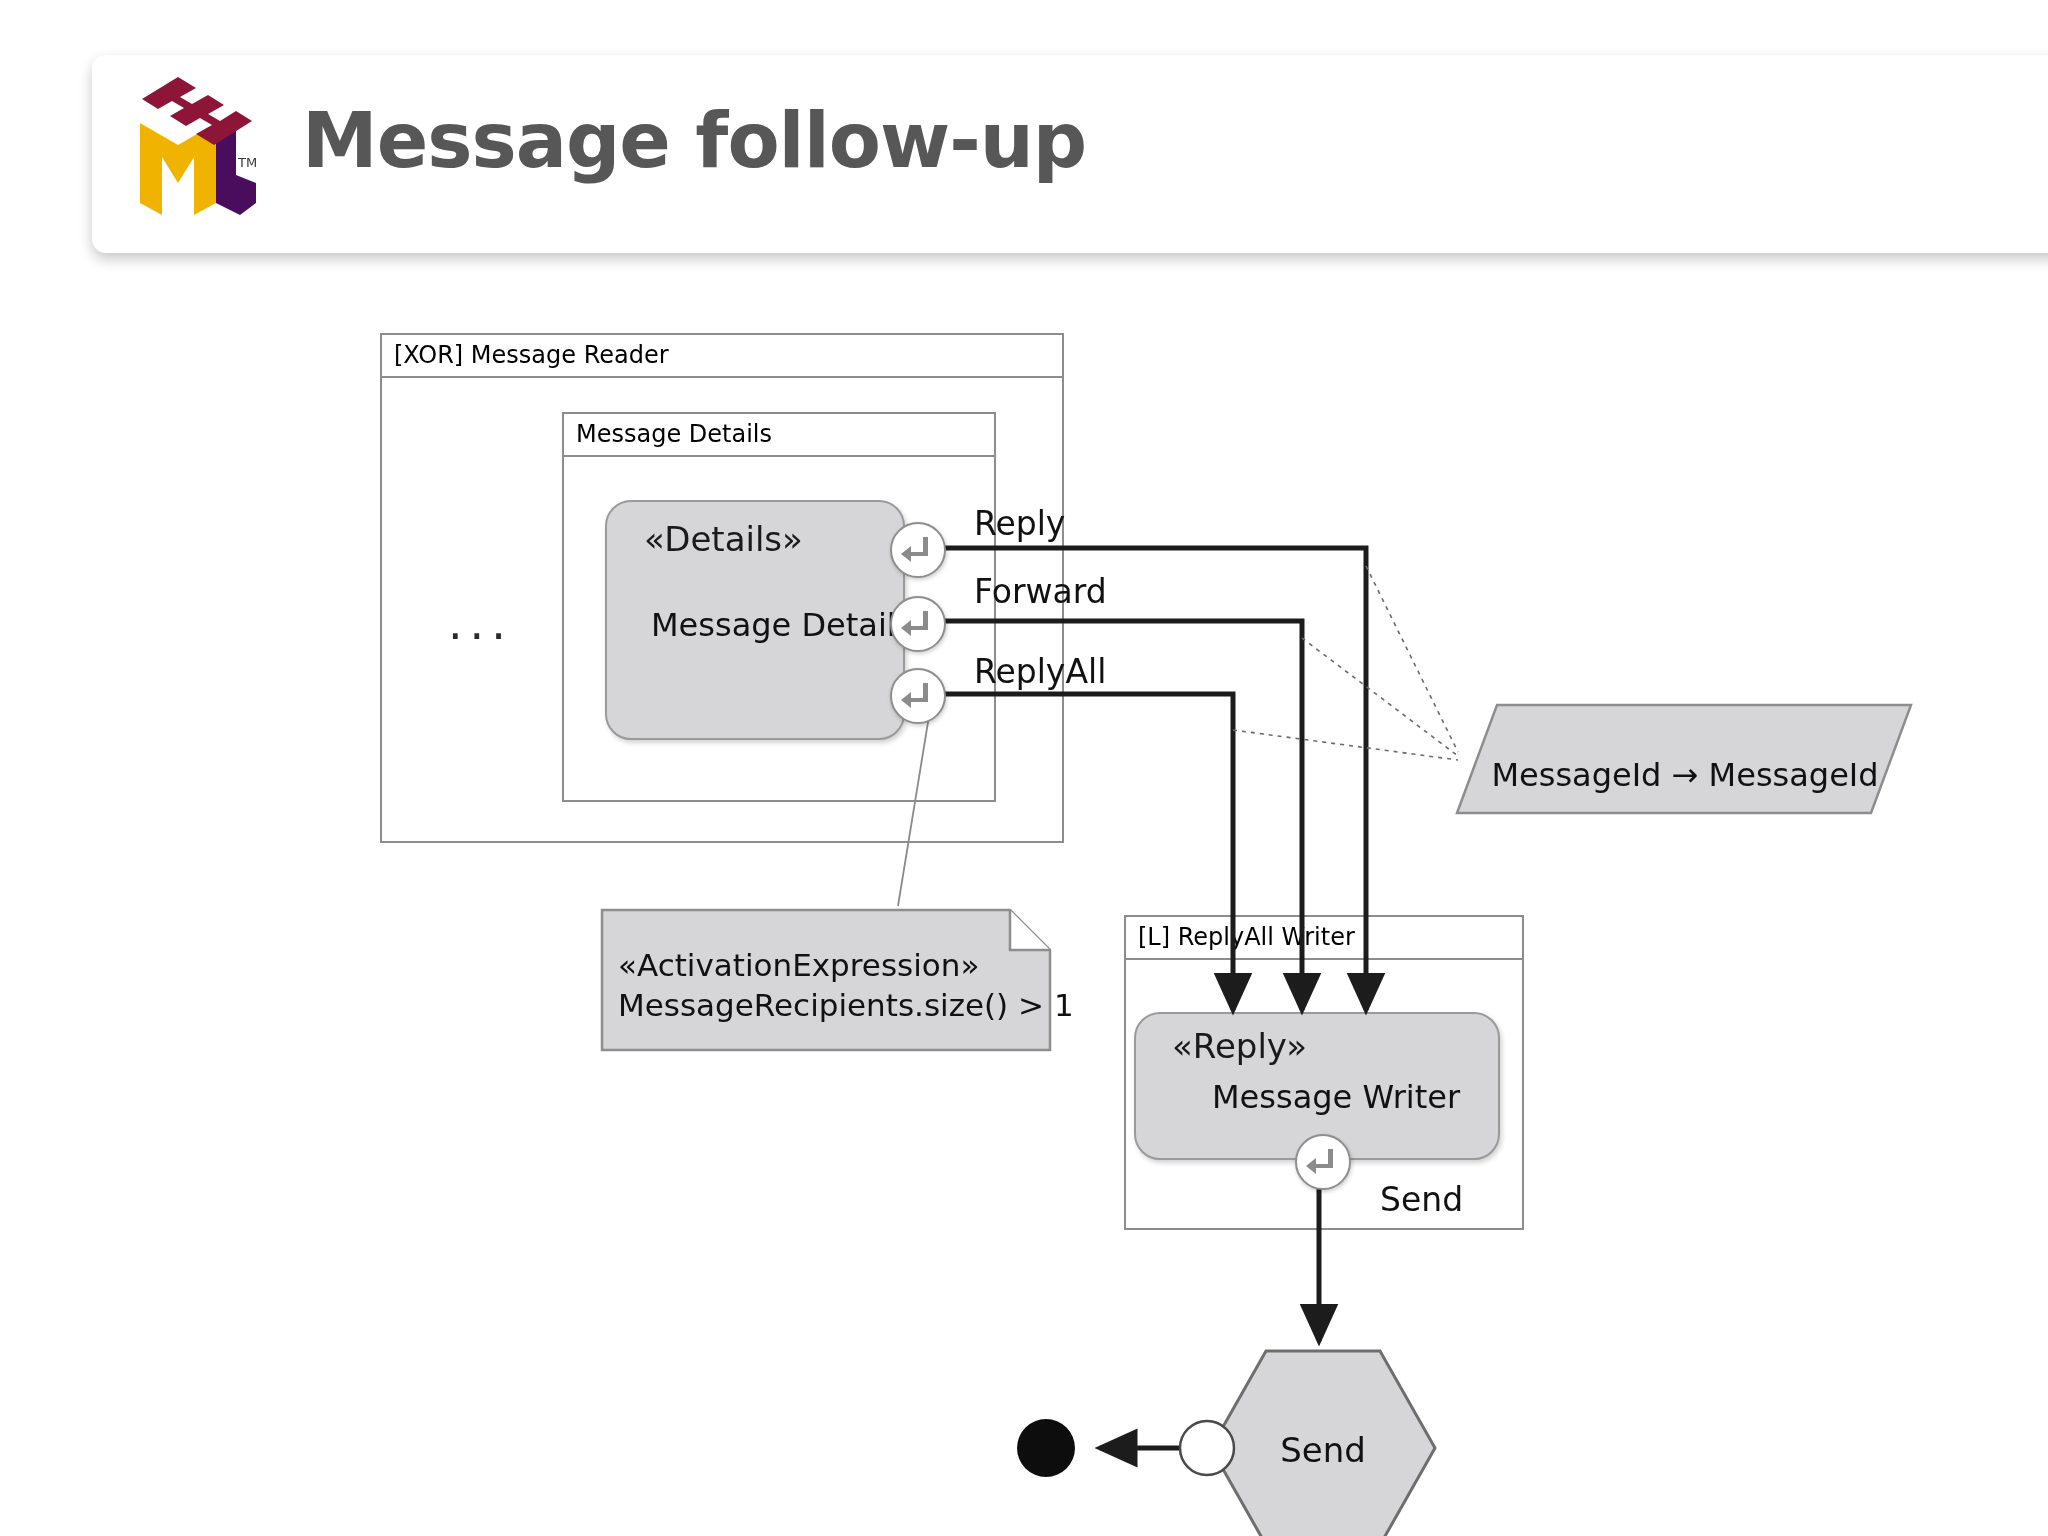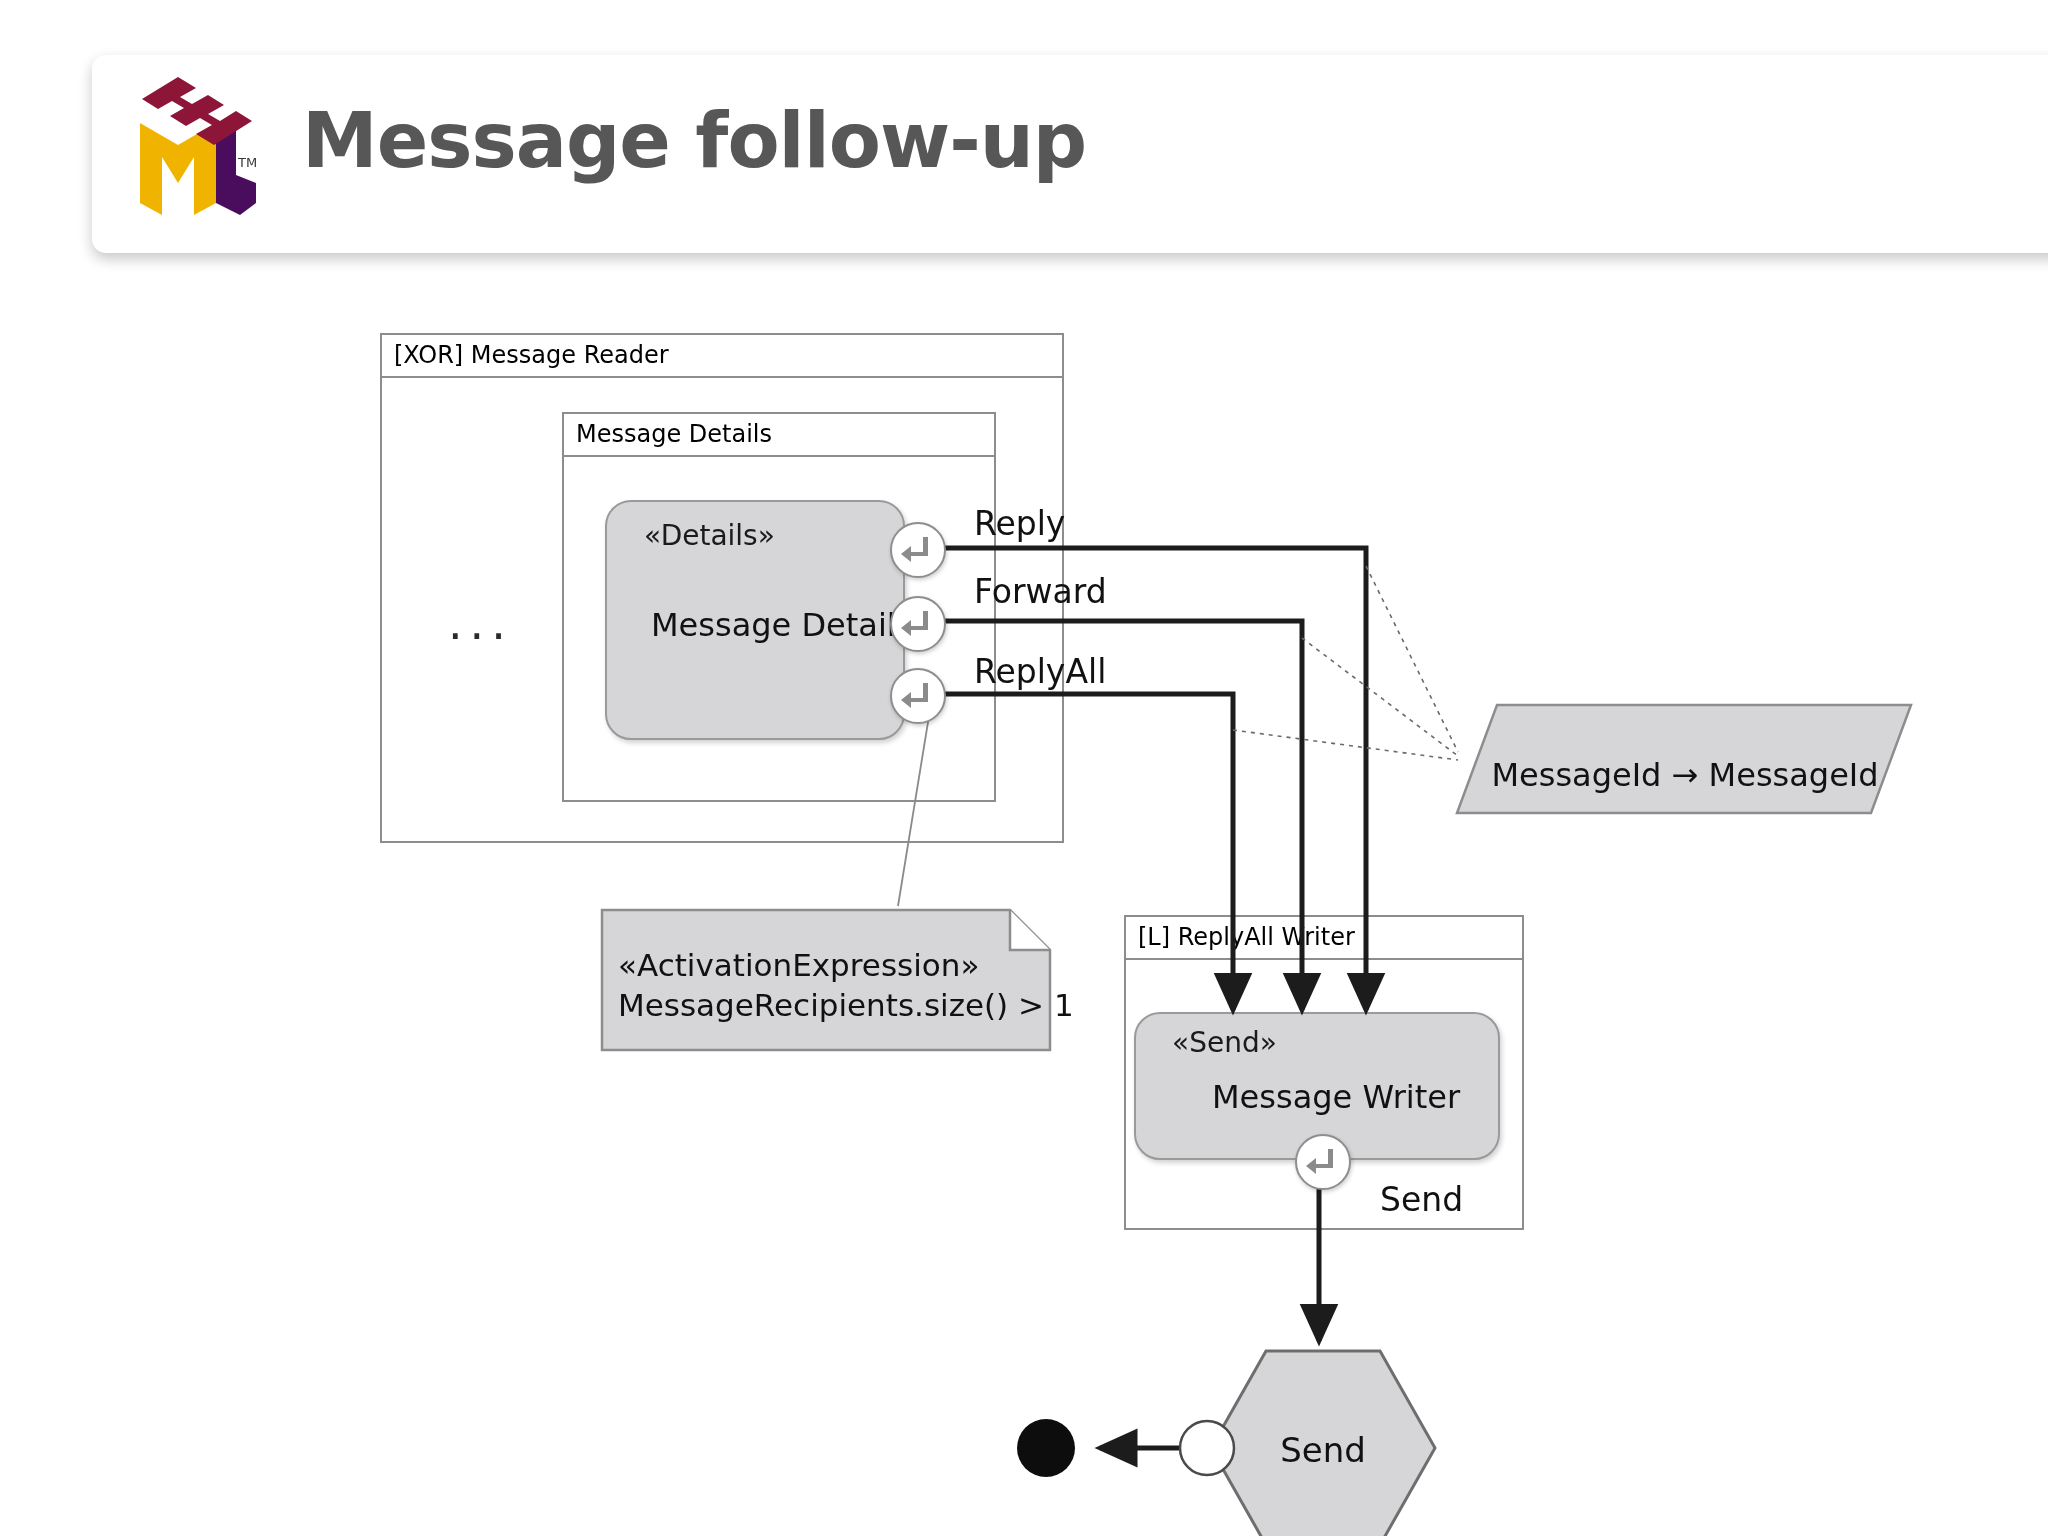--- a/index.html
+++ b/index.html
@@ -73,21 +73,21 @@
 
   
   .roundnode {
     background: #d6d6d9;
     border: 2px solid #9a9a9a;
     border-radius: 26px;
     box-shadow: 2px 3px 5px rgba(0,0,0,0.18);
   }
   .rn-stereo {
     position: absolute;
-    font-size: 28px;
+    font-size: 34px;
     color: #1a1a1a;
     white-space: nowrap;
   }
   .rn-name {
     position: absolute;
     font-size: 32px;
     color: #111111;
     white-space: nowrap;
   }
 
@@ -225,21 +225,21 @@
     <div class="note-text" style="left:18px; top:38px;">«ActivationExpression»</div>
     <div class="note-text" style="left:18px; top:78px;">MessageRecipients.size() &gt; 1</div>
   </div>
 
   <div class="dnode container" style="left:1124px; top:915px; width:400px; height:315px;">
     <div class="ctitle">[L] ReplyAll Writer</div>
   </div>
 
   <div class="dnode roundnode" style="left:1134px; top:1012px; width:366px; height:148px;">
   </div>
-  <div class="rn-stereo" style="left:1172px; top:1026px;">«Send»</div>
+  <div class="rn-stereo" style="left:1172px; top:1026px;">«Reply»</div>
   <div class="rn-name" style="left:1212px; top:1078px;">Message Writer</div>
 
   <div class="retcircle" style="left:1295px; top:1134px;">
     <svg width="48" height="48" viewBox="0 0 48 48">
       <path d="M31 13 L31 28 L19 28 L19 22 L9 30 L19 38 L19 32 L36 32 L36 13 Z" fill="#8b8b8b"></path>
     </svg>
   </div>
   <div class="tlabel" style="left:1380px; top:1180px;">Send</div>
 
   <div class="dnode" style="left:1208px; top:1348px; width:230px; height:200px;">

